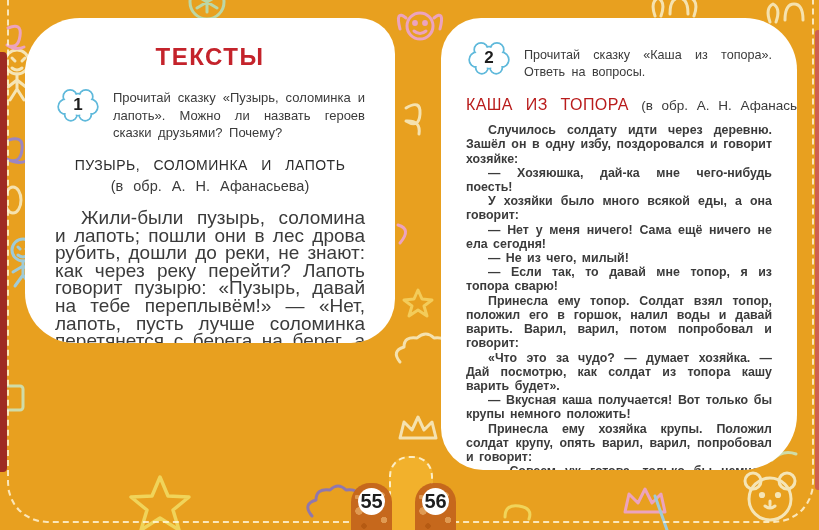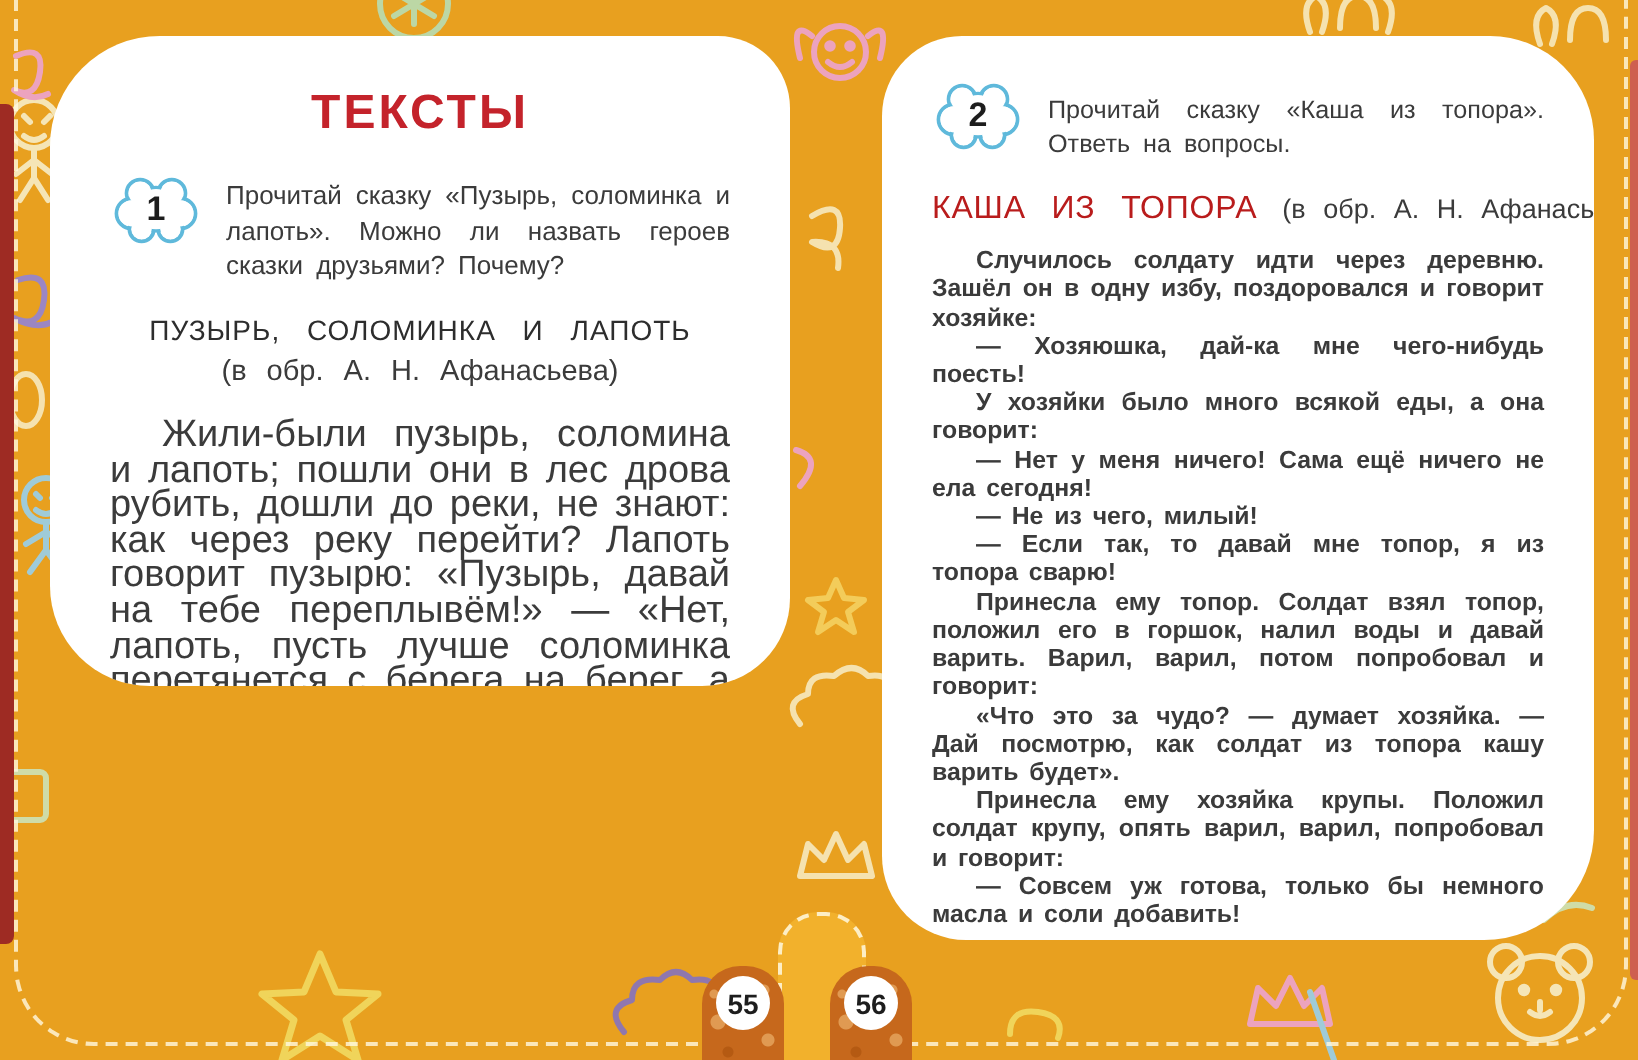--- a/index.html
+++ b/index.html
@@ -76,21 +76,21 @@
     background-image:
       radial-gradient(circle at 8px 28px,  #E09A52 3.5px, transparent 4px),
       radial-gradient(circle at 33px 37px, #E09A52 3px,   transparent 3.5px),
       radial-gradient(circle at 13px 43px, #B55A12 2.5px, transparent 3px),
       radial-gradient(circle at 31px 12px, #E09A52 2.5px, transparent 3px),
       radial-gradient(circle at 6px 14px,  #E09A52 2px,   transparent 2.5px);
   }
   .pnum-left { left:351px; } .pnum-right { left:415px; }
   .badge-circle {
     display:flex; width:27px; height:27px; border-radius:50%; background:#fff;
-    align-items:center; justify-content:center; font-size:14px; font-weight:bold;
+    align-items:center; justify-content:center; font-size:20px; font-weight:bold;
     color:#1d1d1d; margin:5px auto 0;
   }
 </style>
 </head>
 <body>
 
 <svg class="doodles" viewBox="0 0 819 530" width="819" height="530">
   <g fill="none" stroke-linecap="round" stroke-linejoin="round" stroke-width="3">
 
     <g stroke="#F6E9BF" opacity=".95">
@@ -243,20 +243,21 @@
 
   <div class="story-paragraphs">
       <p>Случилось солдату идти через деревню. Зашёл он в одну избу, поздоровался и говорит хозяйке:</p>
       <p>— Хозяюшка, дай-ка мне чего-нибудь поесть!</p>
       <p>У хозяйки было много всякой еды, а она говорит:</p>
       <p>— Нет у меня ничего! Сама ещё ничего не ела сегодня!</p>
       <p>— Не из чего, милый!</p>
       <p>— Если так, то давай мне топор, я из топора сварю!</p>
       <p>Принесла ему топор. Солдат взял топор, положил его в горшок, налил воды и давай варить. Варил, варил, потом попробовал и говорит:</p>
       <p>«Что это за чудо? — думает хозяйка. — Дай посмотрю, как солдат из топора кашу варить будет».</p>
+      <p>— Вкусная каша получается! Вот только бы крупы немного положить!</p>
       <p>Принесла ему хозяйка крупы. Положил солдат крупу, опять варил, варил, попробовал и говорит:</p>
       <p>— Совсем уж готова, только бы немного масла и соли добавить!</p>
     </div>
 </div>
 
 <div class="trunk"></div>
 <div class="pnum pnum-left">
   <span class="badge-circle">55</span>
 </div>
 <div class="pnum pnum-right">

